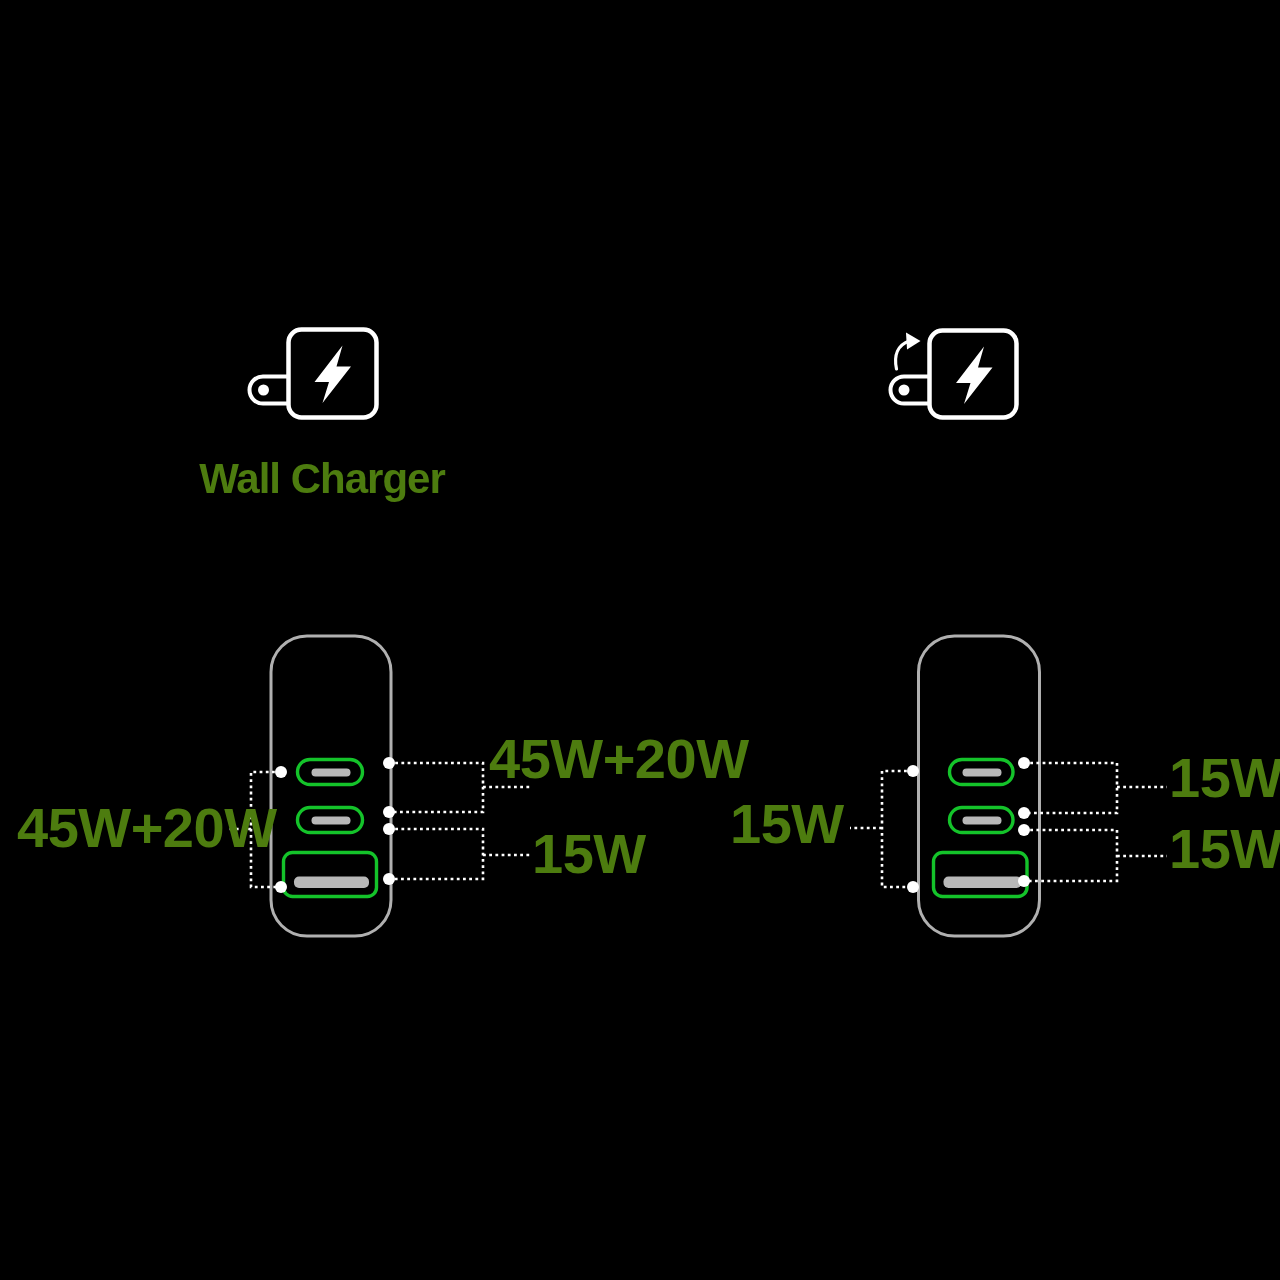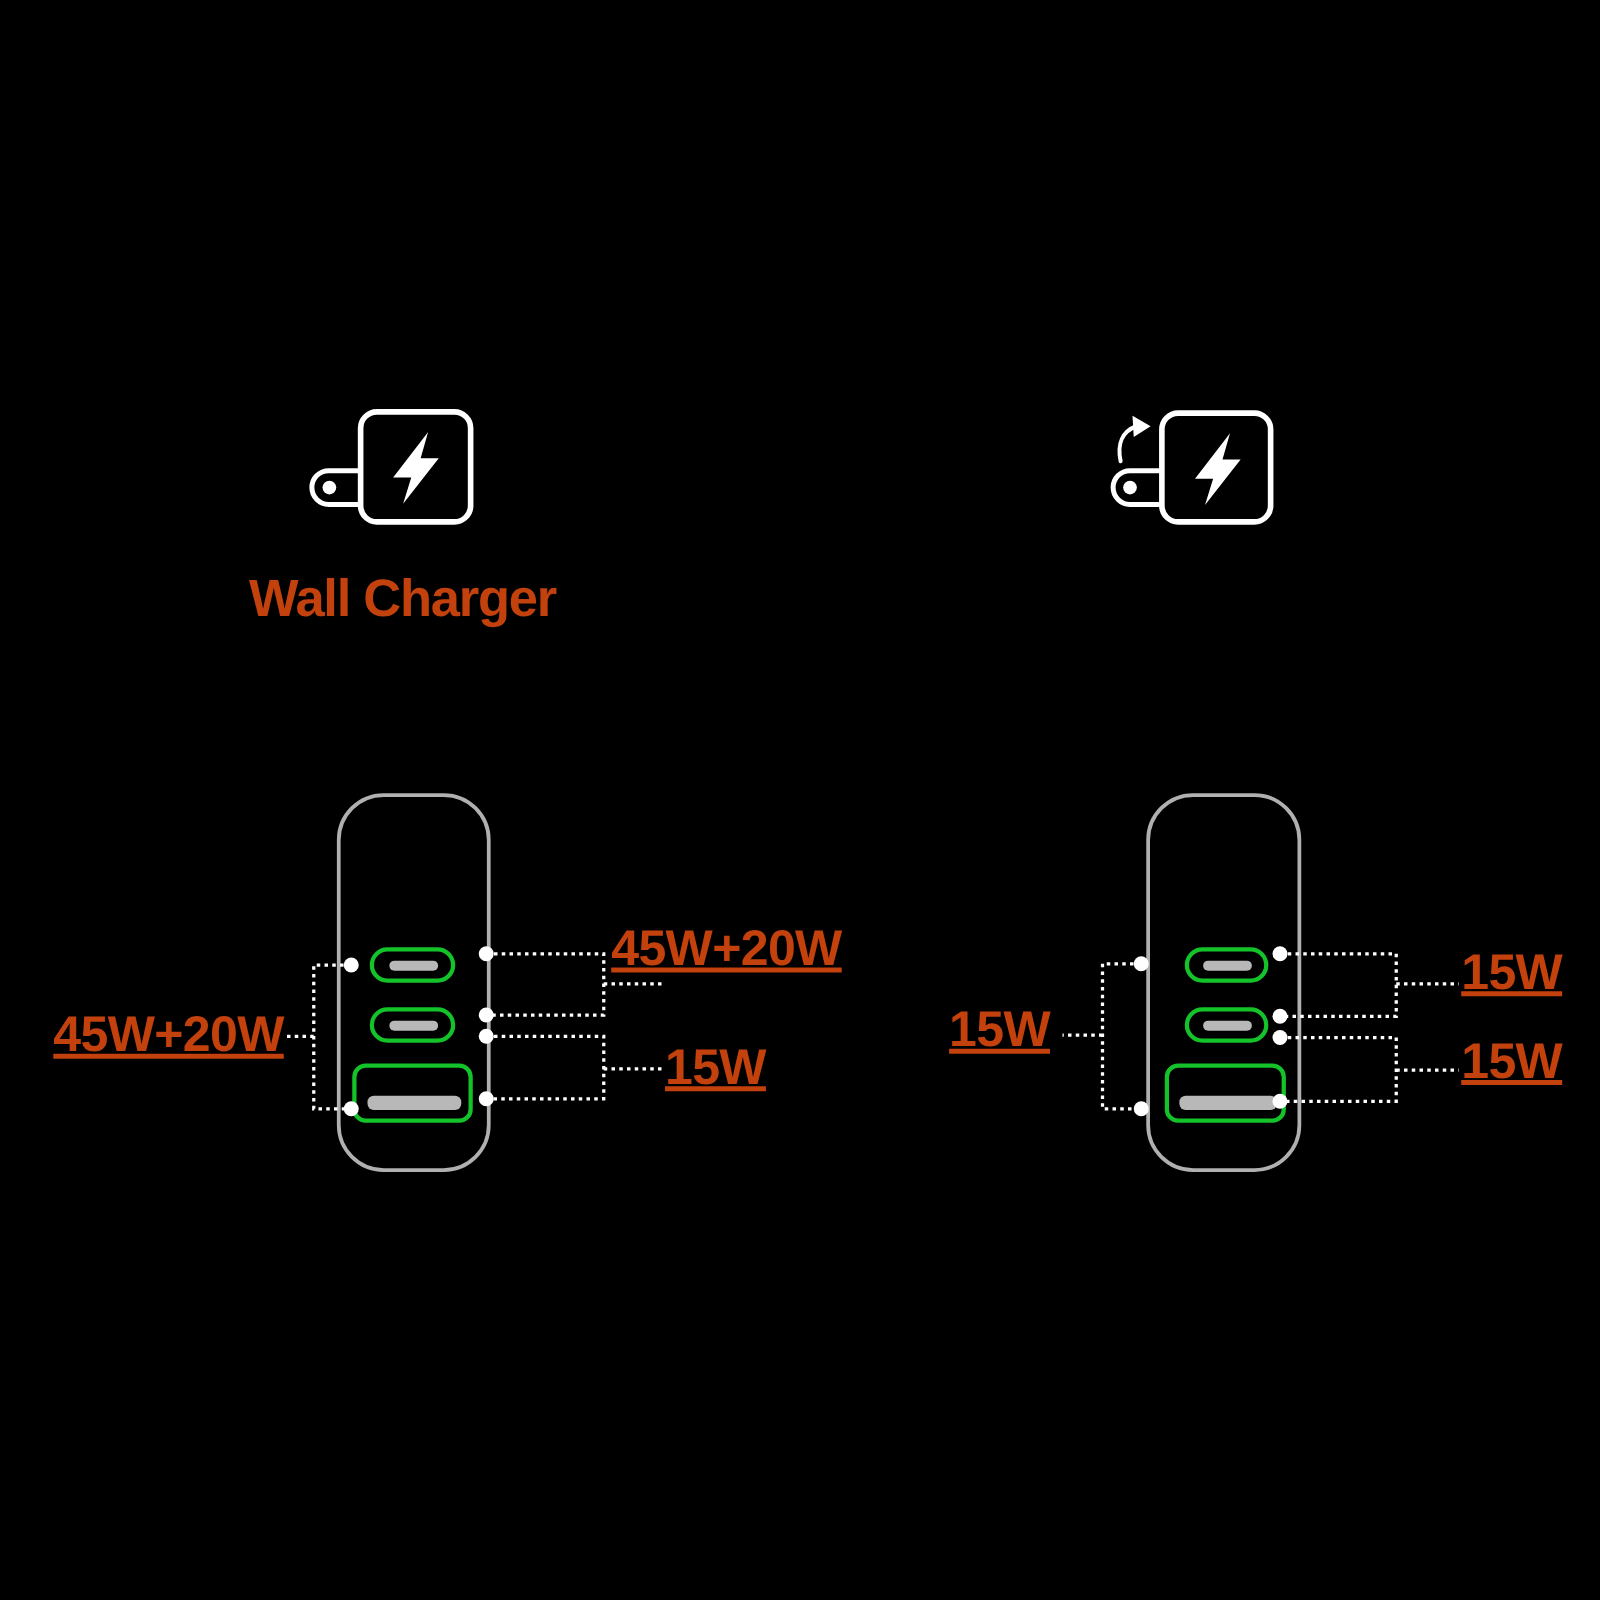--- a/index.html
+++ b/index.html
@@ -6,30 +6,30 @@
   .canvas{
     position:relative;
     width:1280px;height:1280px;
     background:#000;
     overflow:hidden;
     font-family:"Liberation Sans","DejaVu Sans",sans-serif;
   }
   .layer{position:absolute;left:0;top:0;}
   .label{
     position:absolute;
-    color:#c2410c;
+    color:#4d7c0f;
     font-weight:700;
     white-space:nowrap;
   }
   .title{
     font-size:42px;line-height:48px;letter-spacing:-1px;
     transform:translateX(-50%);
   }
   .watt{
-    font-size:40px;line-height:44px;letter-spacing:-0.5px;text-decoration:underline;
+    font-size:56px;line-height:44px;letter-spacing:-0.5px;
   }
   .alignR{text-align:right;}
 </style>
 </head>
 <body>
 
 <div class="canvas">
 
   <svg class="layer" width="1280" height="1280" viewBox="0 0 1280 1280">
 

